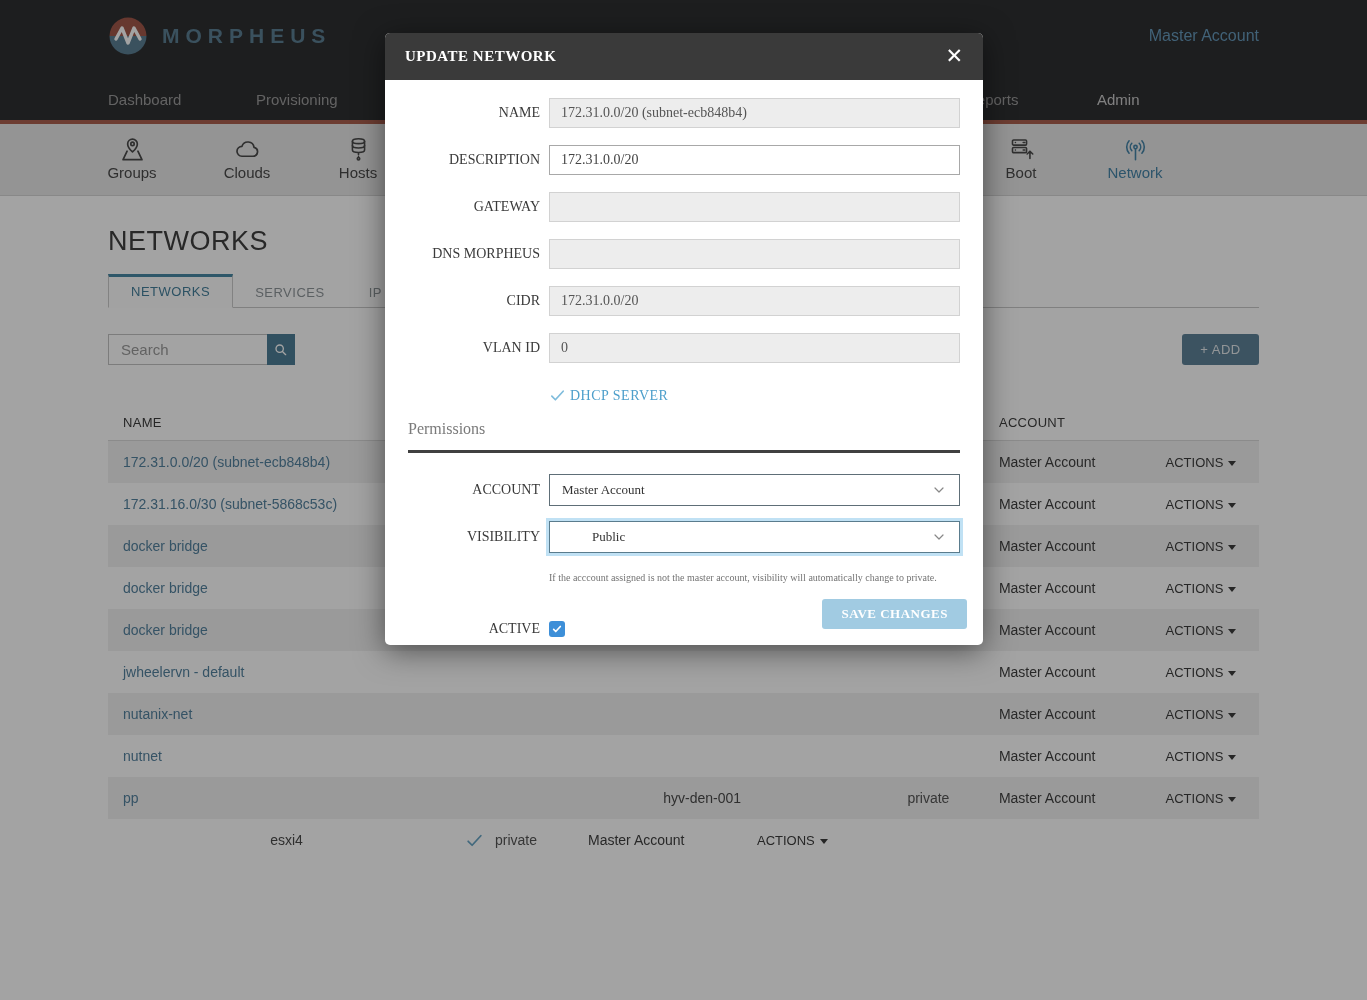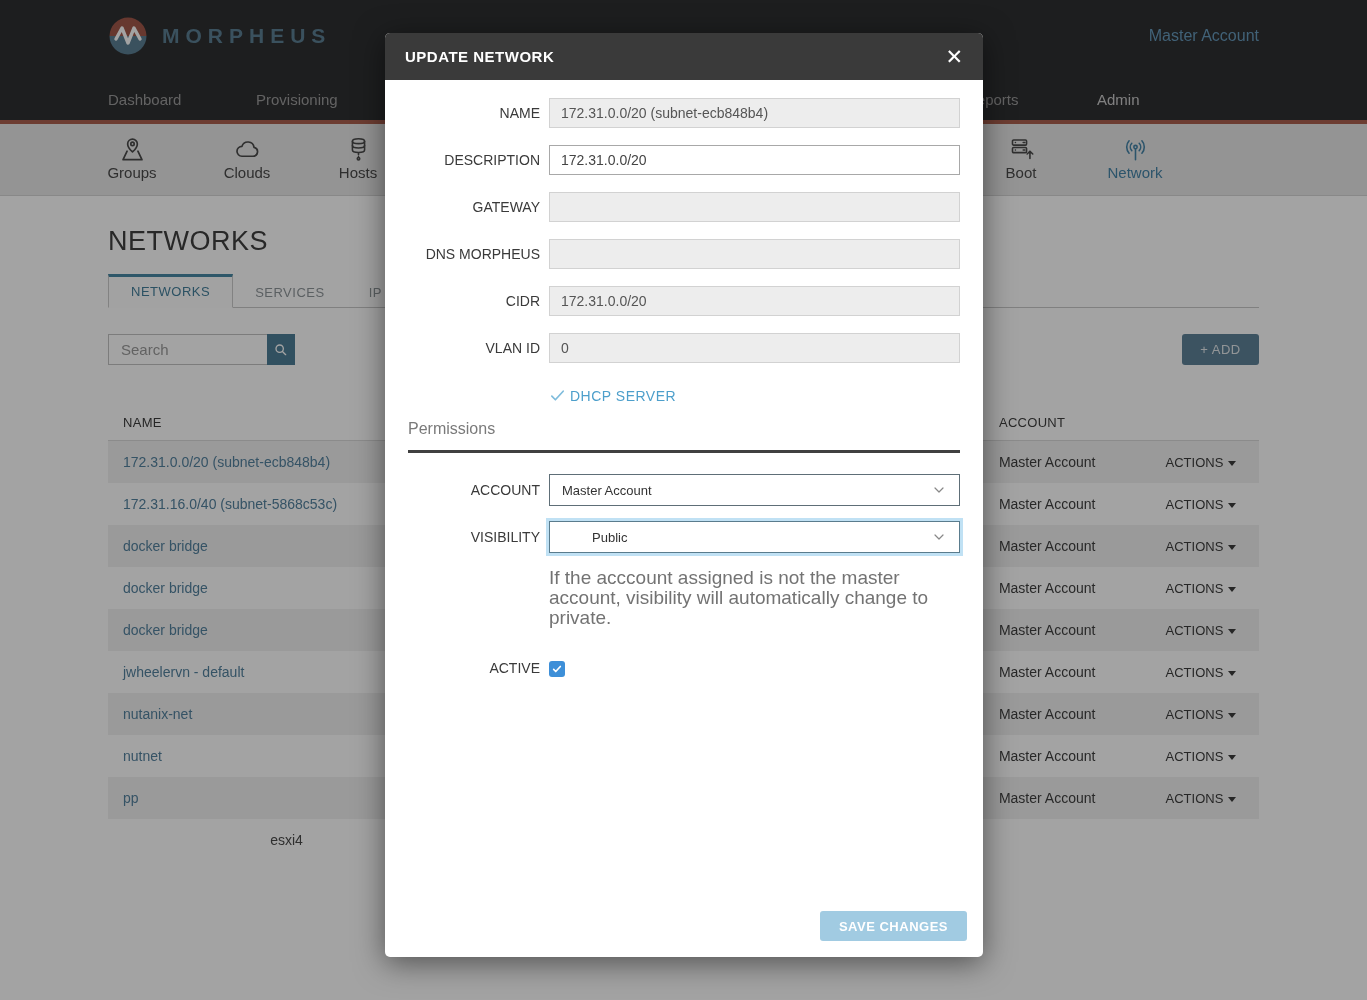--- a/index.html
+++ b/index.html
@@ -60,39 +60,39 @@
   .c-check { width:30px; }
   .c-check svg { width:19px; height:19px; vertical-align:middle; }
   .c-vis { width:93px; color:#555; }
   .c-account { width:151px; color:#3f3f3f; }
   .c-actions { width:95px; color:#3c3c3c; font-size:13px; cursor:pointer; white-space:nowrap;margin-left:18px; }
   .name-link { color:#54829f; cursor:pointer; }
   .caret { display:inline-block; width:0; height:0; border-left:4px solid transparent; border-right:4px solid transparent; border-top:5px solid #3c3c3c; margin-left:5px; vertical-align:middle; }
 
   
   .backdrop { position:absolute; inset:0; background:rgba(0,0,0,.36); z-index:10; }
-  .modal { position:absolute; left:385px; top:33px; width:598px; height:924px; background:#fff; border-radius:5px; box-shadow:0 6px 30px rgba(0,0,0,.5); z-index:20; }
+  .modal { position:absolute; left:385px; top:33px; width:598px; height:612px; background:#fff; border-radius:5px; box-shadow:0 6px 30px rgba(0,0,0,.5); z-index:20;font-family:Liberation Serif, serif; }
   .modal-header { height:47px; background:#3a3a3a; border-radius:5px 5px 0 0; display:flex; align-items:center; padding:0 20px; }
   .modal-title { color:#fff; font-size:15px; font-weight:bold; letter-spacing:.5px; }
   .modal-close { margin-left:auto; color:#fff; font-size:21px; cursor:pointer; line-height:1; font-weight:300; }
   .modal-body { padding:18px 23px 0; }
   .form-row { display:flex; margin-bottom:17px; }
   .form-label { width:132px; text-align:right; margin-right:9px; font-size:14px; color:#3a3a3a; line-height:30px; flex-shrink:0; }
   .form-input { flex:1; height:30px; border:1px solid #a8a8a8; padding:0 11px; font-size:14px; color:#444; font-family:inherit; outline:none; background:#fff; }
   .form-input.disabled { background:#ededed; border-color:#d2d2d2; color:#555; }
   .dhcp-row { margin:24px 0 8px 141px; display:flex; align-items:center; gap:4px; color:#4d9fcb; font-size:14px; letter-spacing:.5px; cursor:pointer; }
   .dhcp-row svg { width:17px; height:17px; }
   .permissions-title { font-size:16px; color:#7a7a7a; border-bottom:3px solid #404040; padding-bottom:12px; margin:16px 0 21px; font-weight:400; }
   .select-row { display:flex; margin-bottom:15px; }
   .select-row .form-label { line-height:32px; }
   .select-box { flex:1; height:32px; border:1px solid #5e6e77; background:#fff; display:flex; align-items:center; padding:0 12px; font-size:13px; color:#333; cursor:pointer; }
   .select-box.focused { border-color:#5a7c8d; box-shadow:0 0 0 3px rgba(140,200,235,.55);padding-left:42px; }
   .select-box .chev { margin-left:auto; color:#888; }
   .select-box .chev svg { width:16px; height:16px; display:block; }
-  .help-text { margin:11px 0 0 141px; font-size:19px; color:#737373; line-height:20px; max-width:408px; }
+  .help-text { margin:11px 0 0 141px; font-size:10px; color:#737373; line-height:20px; max-width:408px; }
   .active-row { display:flex; margin-top:32px; align-items:center; }
   .active-row .form-label { line-height:17px; }
   .checkbox { width:16px; height:16px; background:#3d8fd8; border-radius:3px; display:flex; align-items:center; justify-content:center; cursor:pointer; }
   .checkbox svg { width:10px; height:10px; }
   .modal-footer { position:absolute; right:16px; bottom:16px; }
   .save-btn { background:#a1cbe2; color:#fff; font-size:13px; font-weight:bold; letter-spacing:.5px; border:none; border-radius:3px; height:30px; padding:0 19px; cursor:pointer; font-family:inherit; }
 </style>
 </head>
 <body>
 
@@ -198,21 +198,21 @@
     <div class="c-name"><span class="name-link">172.31.0.0/20 (subnet-ecb848b4)</span></div>
     <div class="c-cloud"></div>
     <div class="c-check">
       
     </div>
     <div class="c-vis"></div>
     <div class="c-account">Master Account</div>
     <div class="c-actions"><span>ACTIONS</span><span class="caret"></span></div>
   </div>
         <div class="trow">
-    <div class="c-name"><span class="name-link">172.31.16.0/40 (subnet-5868c53c)</span></div>
+    <div class="c-name"><span class="name-link">172.31.16.0/30 (subnet-5868c53c)</span></div>
     <div class="c-cloud"></div>
     <div class="c-check">
       
     </div>
     <div class="c-vis"></div>
     <div class="c-account">Master Account</div>
     <div class="c-actions"><span>ACTIONS</span><span class="caret"></span></div>
   </div>
         <div class="trow">
     <div class="c-name"><span class="name-link">docker bridge</span></div>

